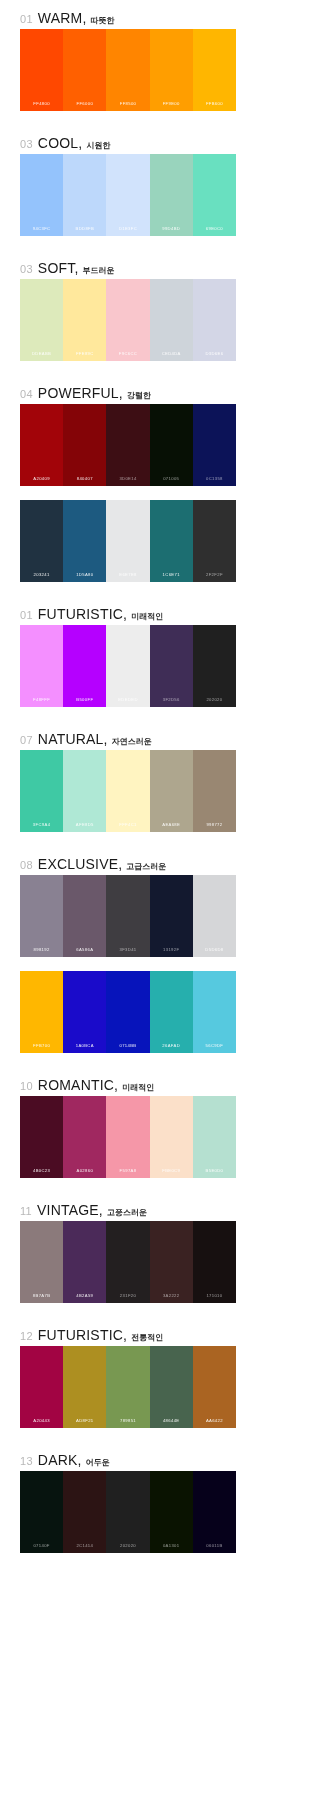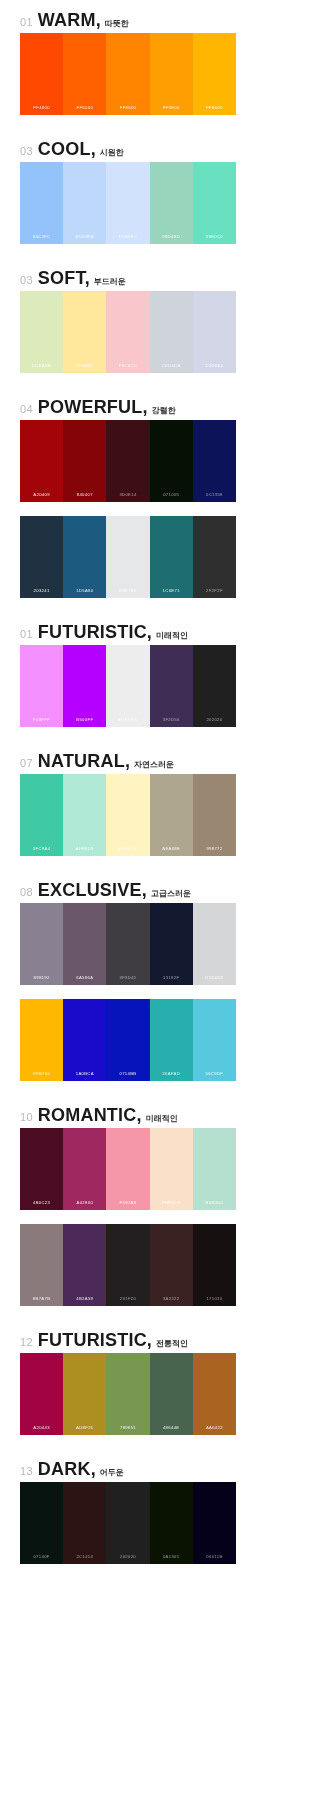--- a/index.html
+++ b/index.html
@@ -32,22 +32,22 @@
   }
   .pal-num {
     font-size: 11px;
     font-weight: 400;
     color: #b9b9b9;
     letter-spacing: 0.3px;
     margin-right: 5px;
     line-height: 1;
   }
   .pal-name {
-    font-size: 18px;
-    font-weight: bold;
+    font-size: 14px;
+    font-weight: normal;
     color: #1a1a1a;
     letter-spacing: 0.2px;
     line-height: 1;
   }
   .pal-kr {
     font-size: 8px;
     font-weight: bold;
     color: #2a2a2a;
     margin-left: 4px;
     line-height: 1;
@@ -326,20 +326,25 @@
           <span class="hex light">FBE0C9</span>
         </div>
         <div class="swatch" style="background: rgb(181, 224, 208);">
           <span class="hex light">B5E0D0</span>
         </div>
       </div>
     <div class="spacer"></div>
   </section>
 
   <section class="palette">
+    <div class="pal-head">
+      <span class="pal-num">11</span>
+      <span class="pal-name">VINTAGE,</span>
+      <span class="pal-kr">고풍스러운</span>
+    </div>
     <div class="swatches">
         <div class="swatch" style="background: rgb(139, 122, 123);">
           <span class="hex light">8B7A7B</span>
         </div>
         <div class="swatch" style="background: rgb(75, 42, 89);">
           <span class="hex light">4B2A59</span>
         </div>
         <div class="swatch" style="background: rgb(35, 31, 32);">
           <span class="hex dark">231F20</span>
         </div>

